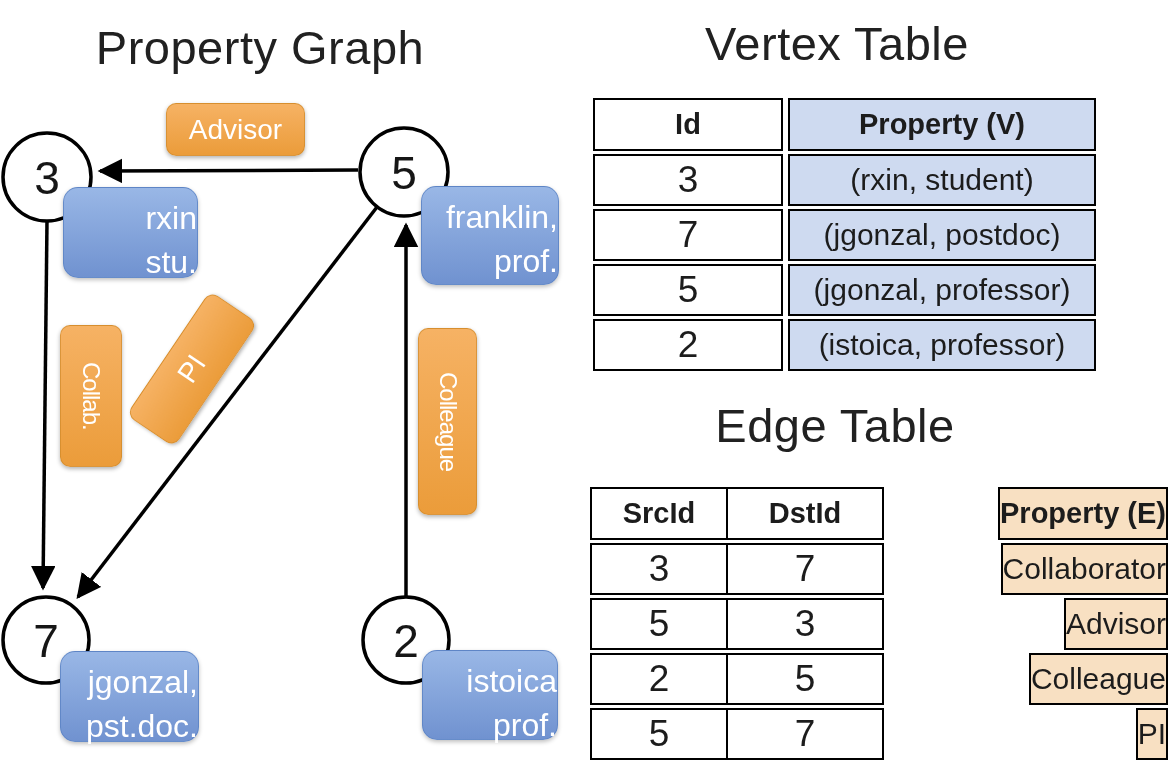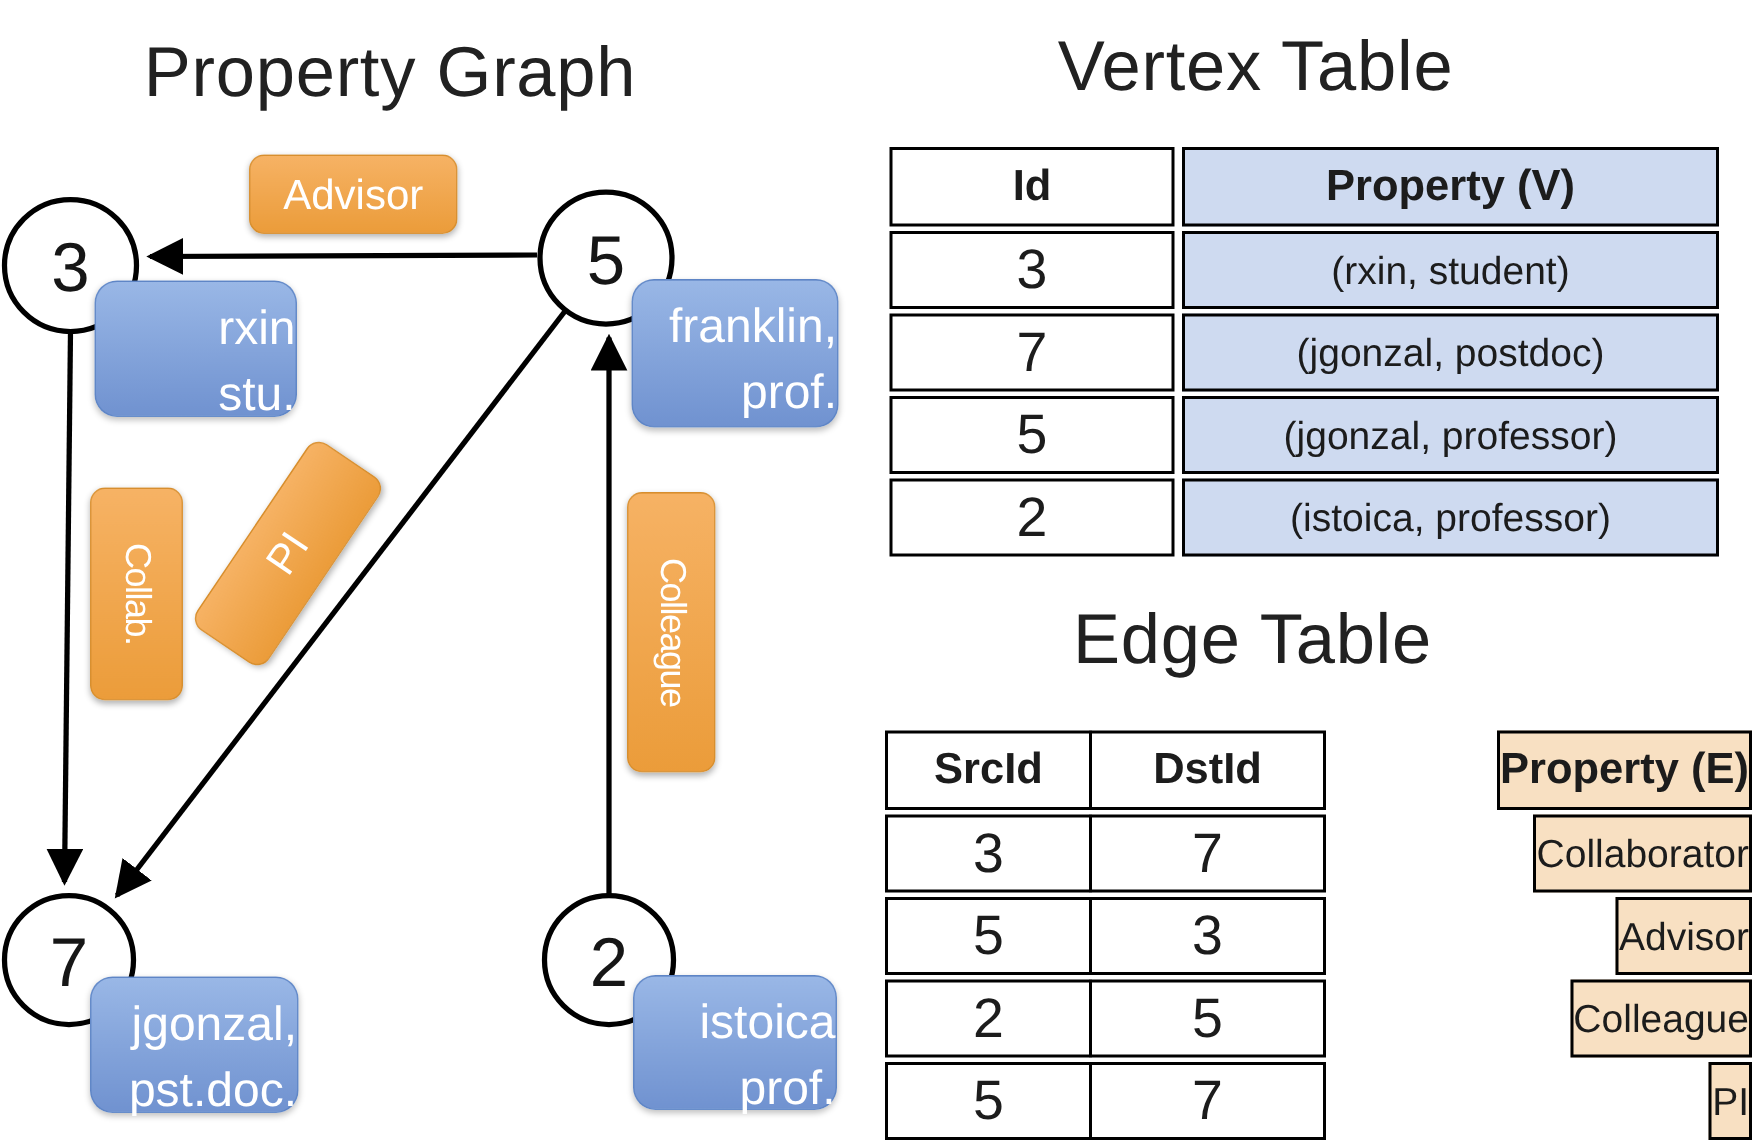--- a/index.html
+++ b/index.html
@@ -35,21 +35,21 @@
     border-radius:15px;color:#fff;font-size:32px;line-height:1.38;
     padding:8px 0 0 3px;box-shadow:0 2px 4px rgba(0,0,0,0.25);text-align:right;
   }
   
   .tgroup{position:absolute;display:flex;}
   .tcol{display:flex;flex-direction:column;gap:3px;}
   .trow{display:flex;}
   .cell{
     box-sizing:border-box;border:2px solid #000;background:#fff;
     display:flex;align-items:center;justify-content:center;
-    height:52px;font-size:26px;white-space:nowrap;
+    height:52px;font-size:30px;white-space:nowrap;
   }
   .cell.hdr{height:53px;font-weight:bold;font-size:29px;}
   .cell.num{font-size:37px;}
   .cell.bluebg{background:#CEDAF0;}
   .cell.peachbg{background:#F8E0C2;}
   .colgap{width:5px;}
 </style>
 </head>
 <body>
 
@@ -105,21 +105,21 @@
 
   <div class="tgroup" style="left:593px;top:98px;">
     <div class="tcol" style="width:190px;">
       <div class="cell hdr">Id</div>
       <div class="cell num">3</div>
       <div class="cell num">7</div>
       <div class="cell num">5</div>
       <div class="cell num">2</div>
     </div>
     <div class="colgap"></div>
-    <div class="tcol" style="width:358px;">
+    <div class="tcol" style="width:308px;">
       <div class="cell hdr bluebg">Property (V)</div>
       <div class="cell bluebg">(rxin, student)</div>
       <div class="cell bluebg">(jgonzal, postdoc)</div>
       <div class="cell bluebg">(jgonzal, professor)</div>
       <div class="cell bluebg">(istoica, professor)</div>
     </div>
   </div>
 
   <div class="tgroup" style="left:590px;top:487px;">
     <div class="tcol">

